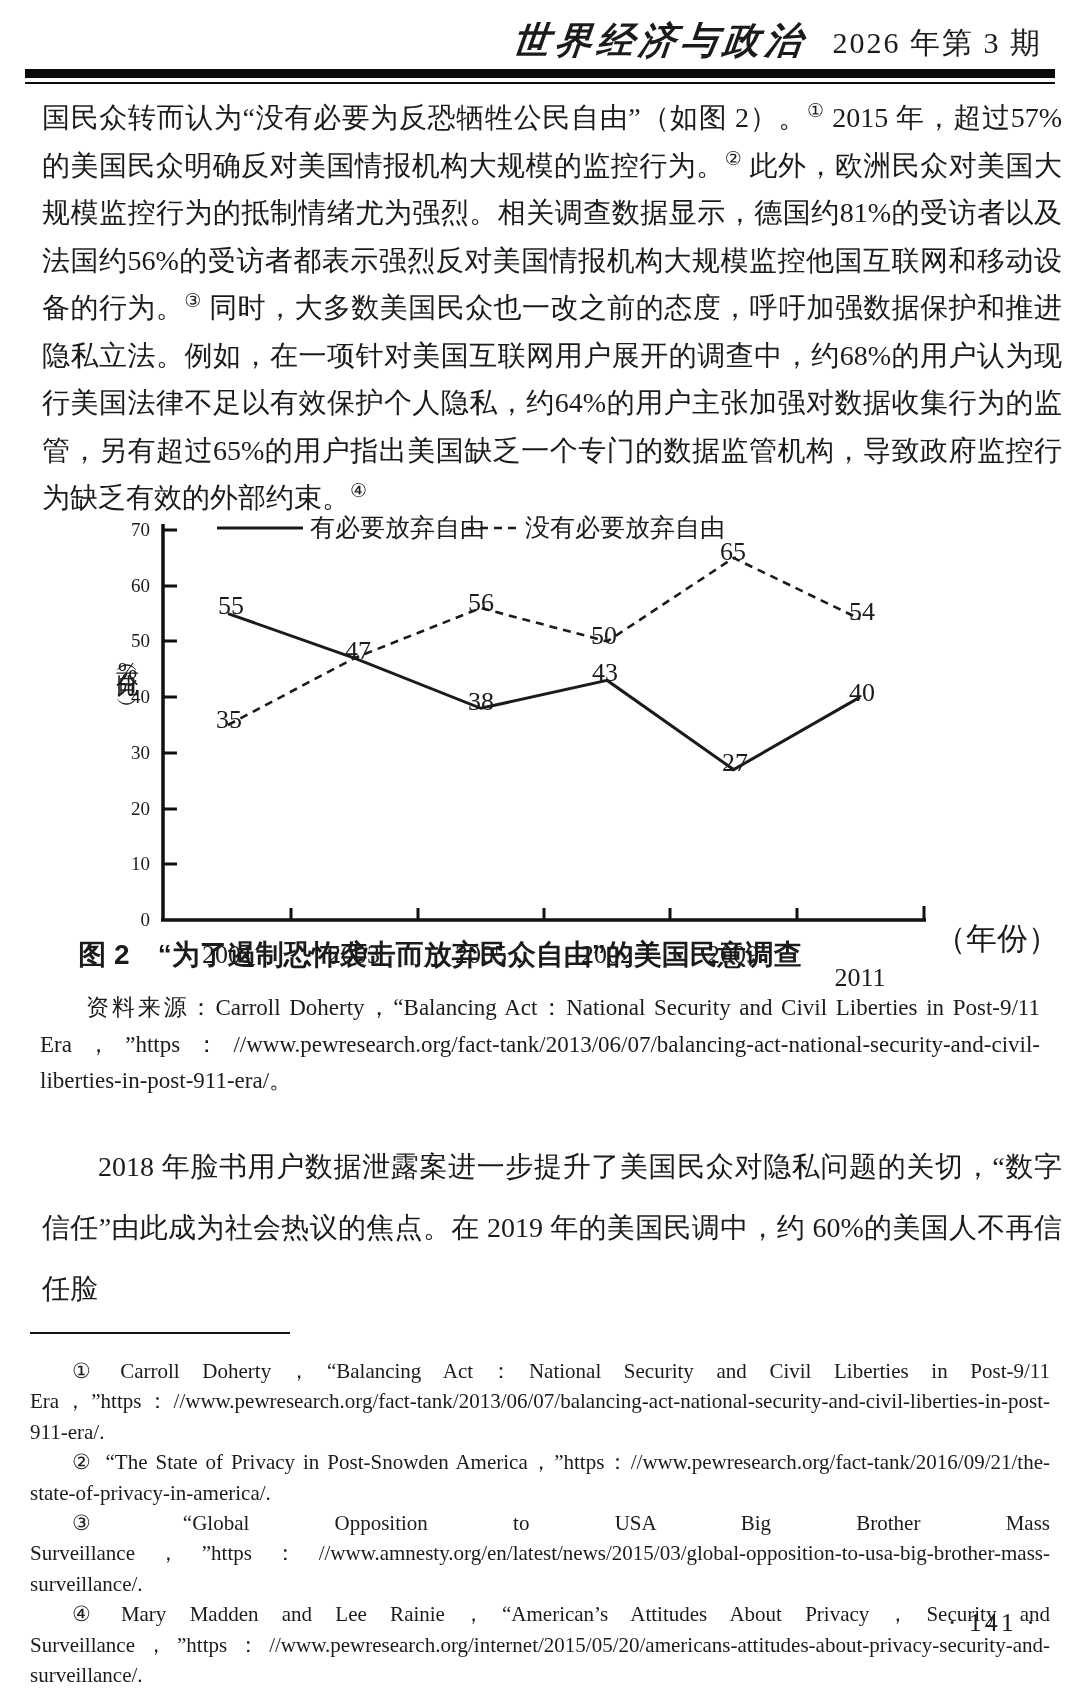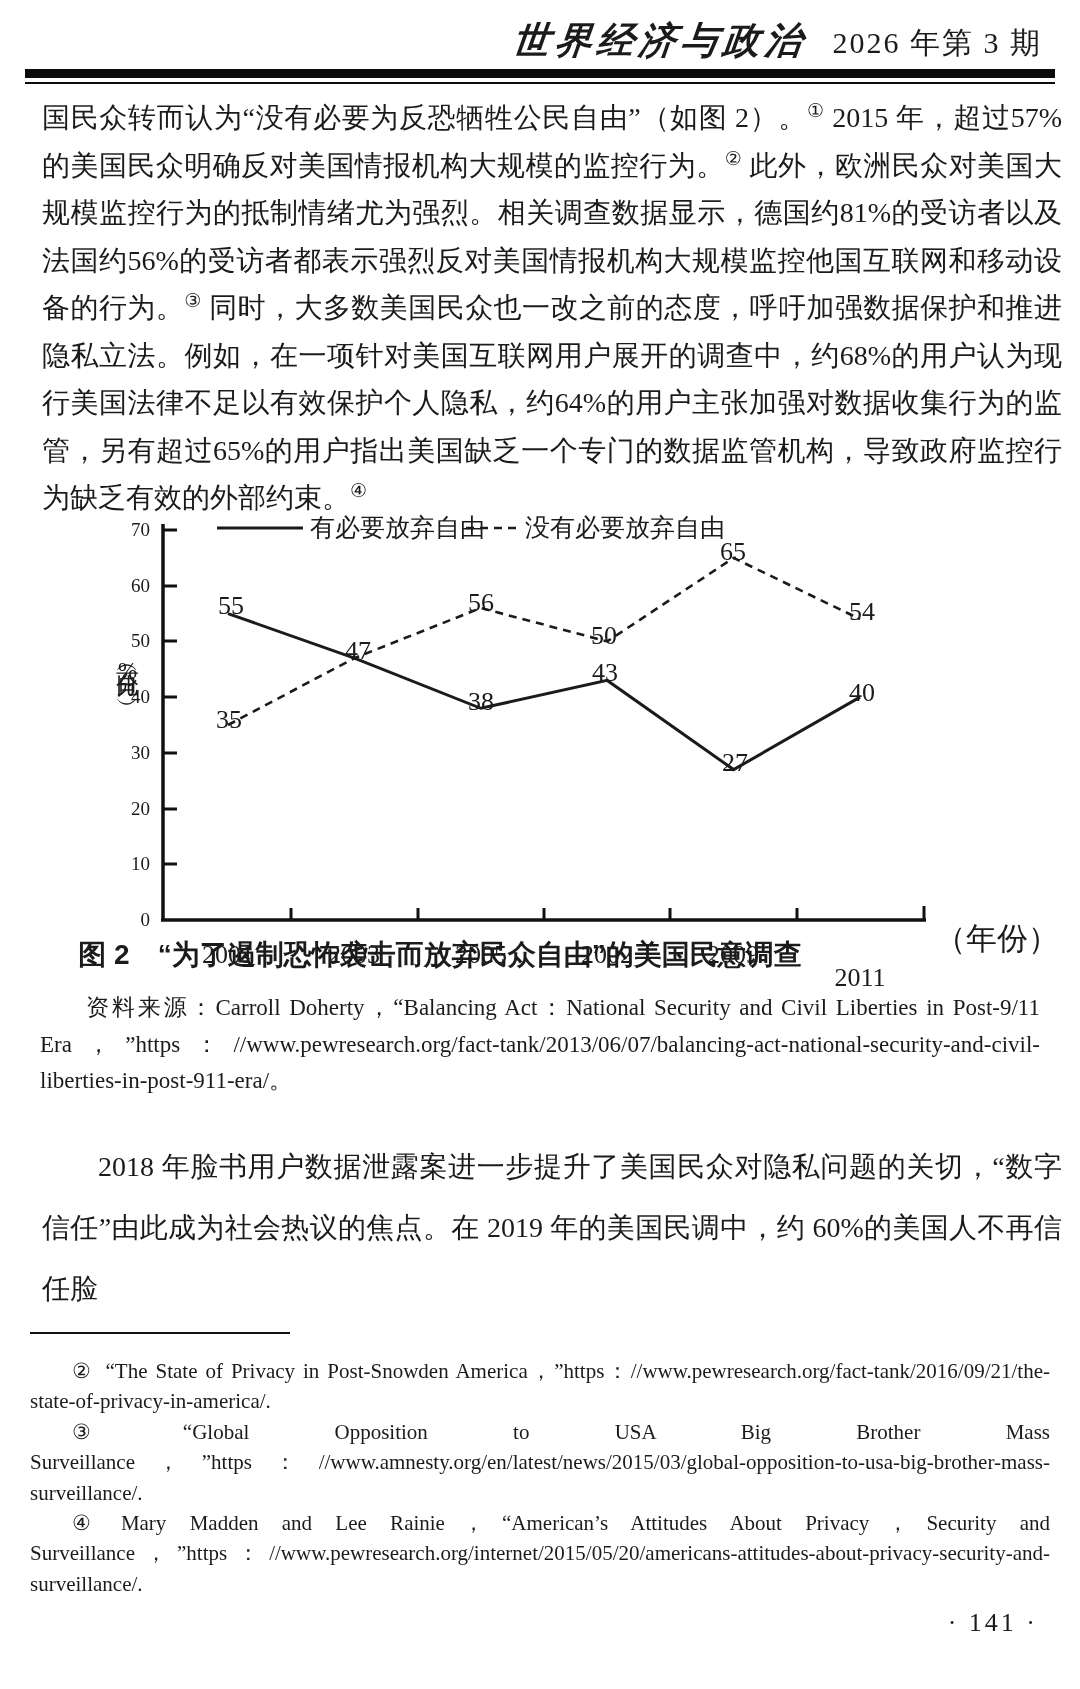--- a/index.html
+++ b/index.html
@@ -121,20 +121,21 @@
     <span class="lbl" style="left:862px;top:94px">54</span>
   </div>
 
   <p class="caption">图 2　“为了遏制恐怖袭击而放弃民众自由”的美国民意调查</p>
   <p class="source">资料来源：Carroll Doherty，“Balancing Act：National Security and Civil Liberties in Post-9/11 Era，”https：//www.pewresearch.org/fact-tank/2013/06/07/balancing-act-national-security-and-civil-liberties-in-post-911-era/。</p>
 
   <p class="para para2">2018 年脸书用户数据泄露案进一步提升了美国民众对隐私问题的关切，“数字信任”由此成为社会热议的焦点。在 2019 年的美国民调中，约 60%的美国人不再信任脸</p>
 
   <div class="fn-divider"></div>
   <div class="footnotes">
+    <p><span class="fn-marker">①</span><span>Carroll Doherty，“Balancing Act：National Security and Civil Liberties in Post-9/11 Era，”https：//www.pewresearch.org/fact-tank/2013/06/07/balancing-act-national-security-and-civil-liberties-in-post-911-era/.</span></p>
     <p><span class="fn-marker">②</span><span>“The State of Privacy in Post-Snowden America，”https：//www.pewresearch.org/fact-tank/2016/09/21/the-state-of-privacy-in-america/.</span></p>
     <p><span class="fn-marker">③</span><span>“Global Opposition to USA Big Brother Mass Surveillance，”https：//www.amnesty.org/en/latest/news/2015/03/global-opposition-to-usa-big-brother-mass-surveillance/.</span></p>
     <p><span class="fn-marker">④</span><span>Mary Madden and Lee Rainie，“American’s Attitudes About Privacy，Security and Surveillance，”https：//www.pewresearch.org/internet/2015/05/20/americans-attitudes-about-privacy-security-and-surveillance/.</span></p>
   </div>
 
   <div class="pageno">· 141 ·</div>
 
 </div>
 
 </body></html>

